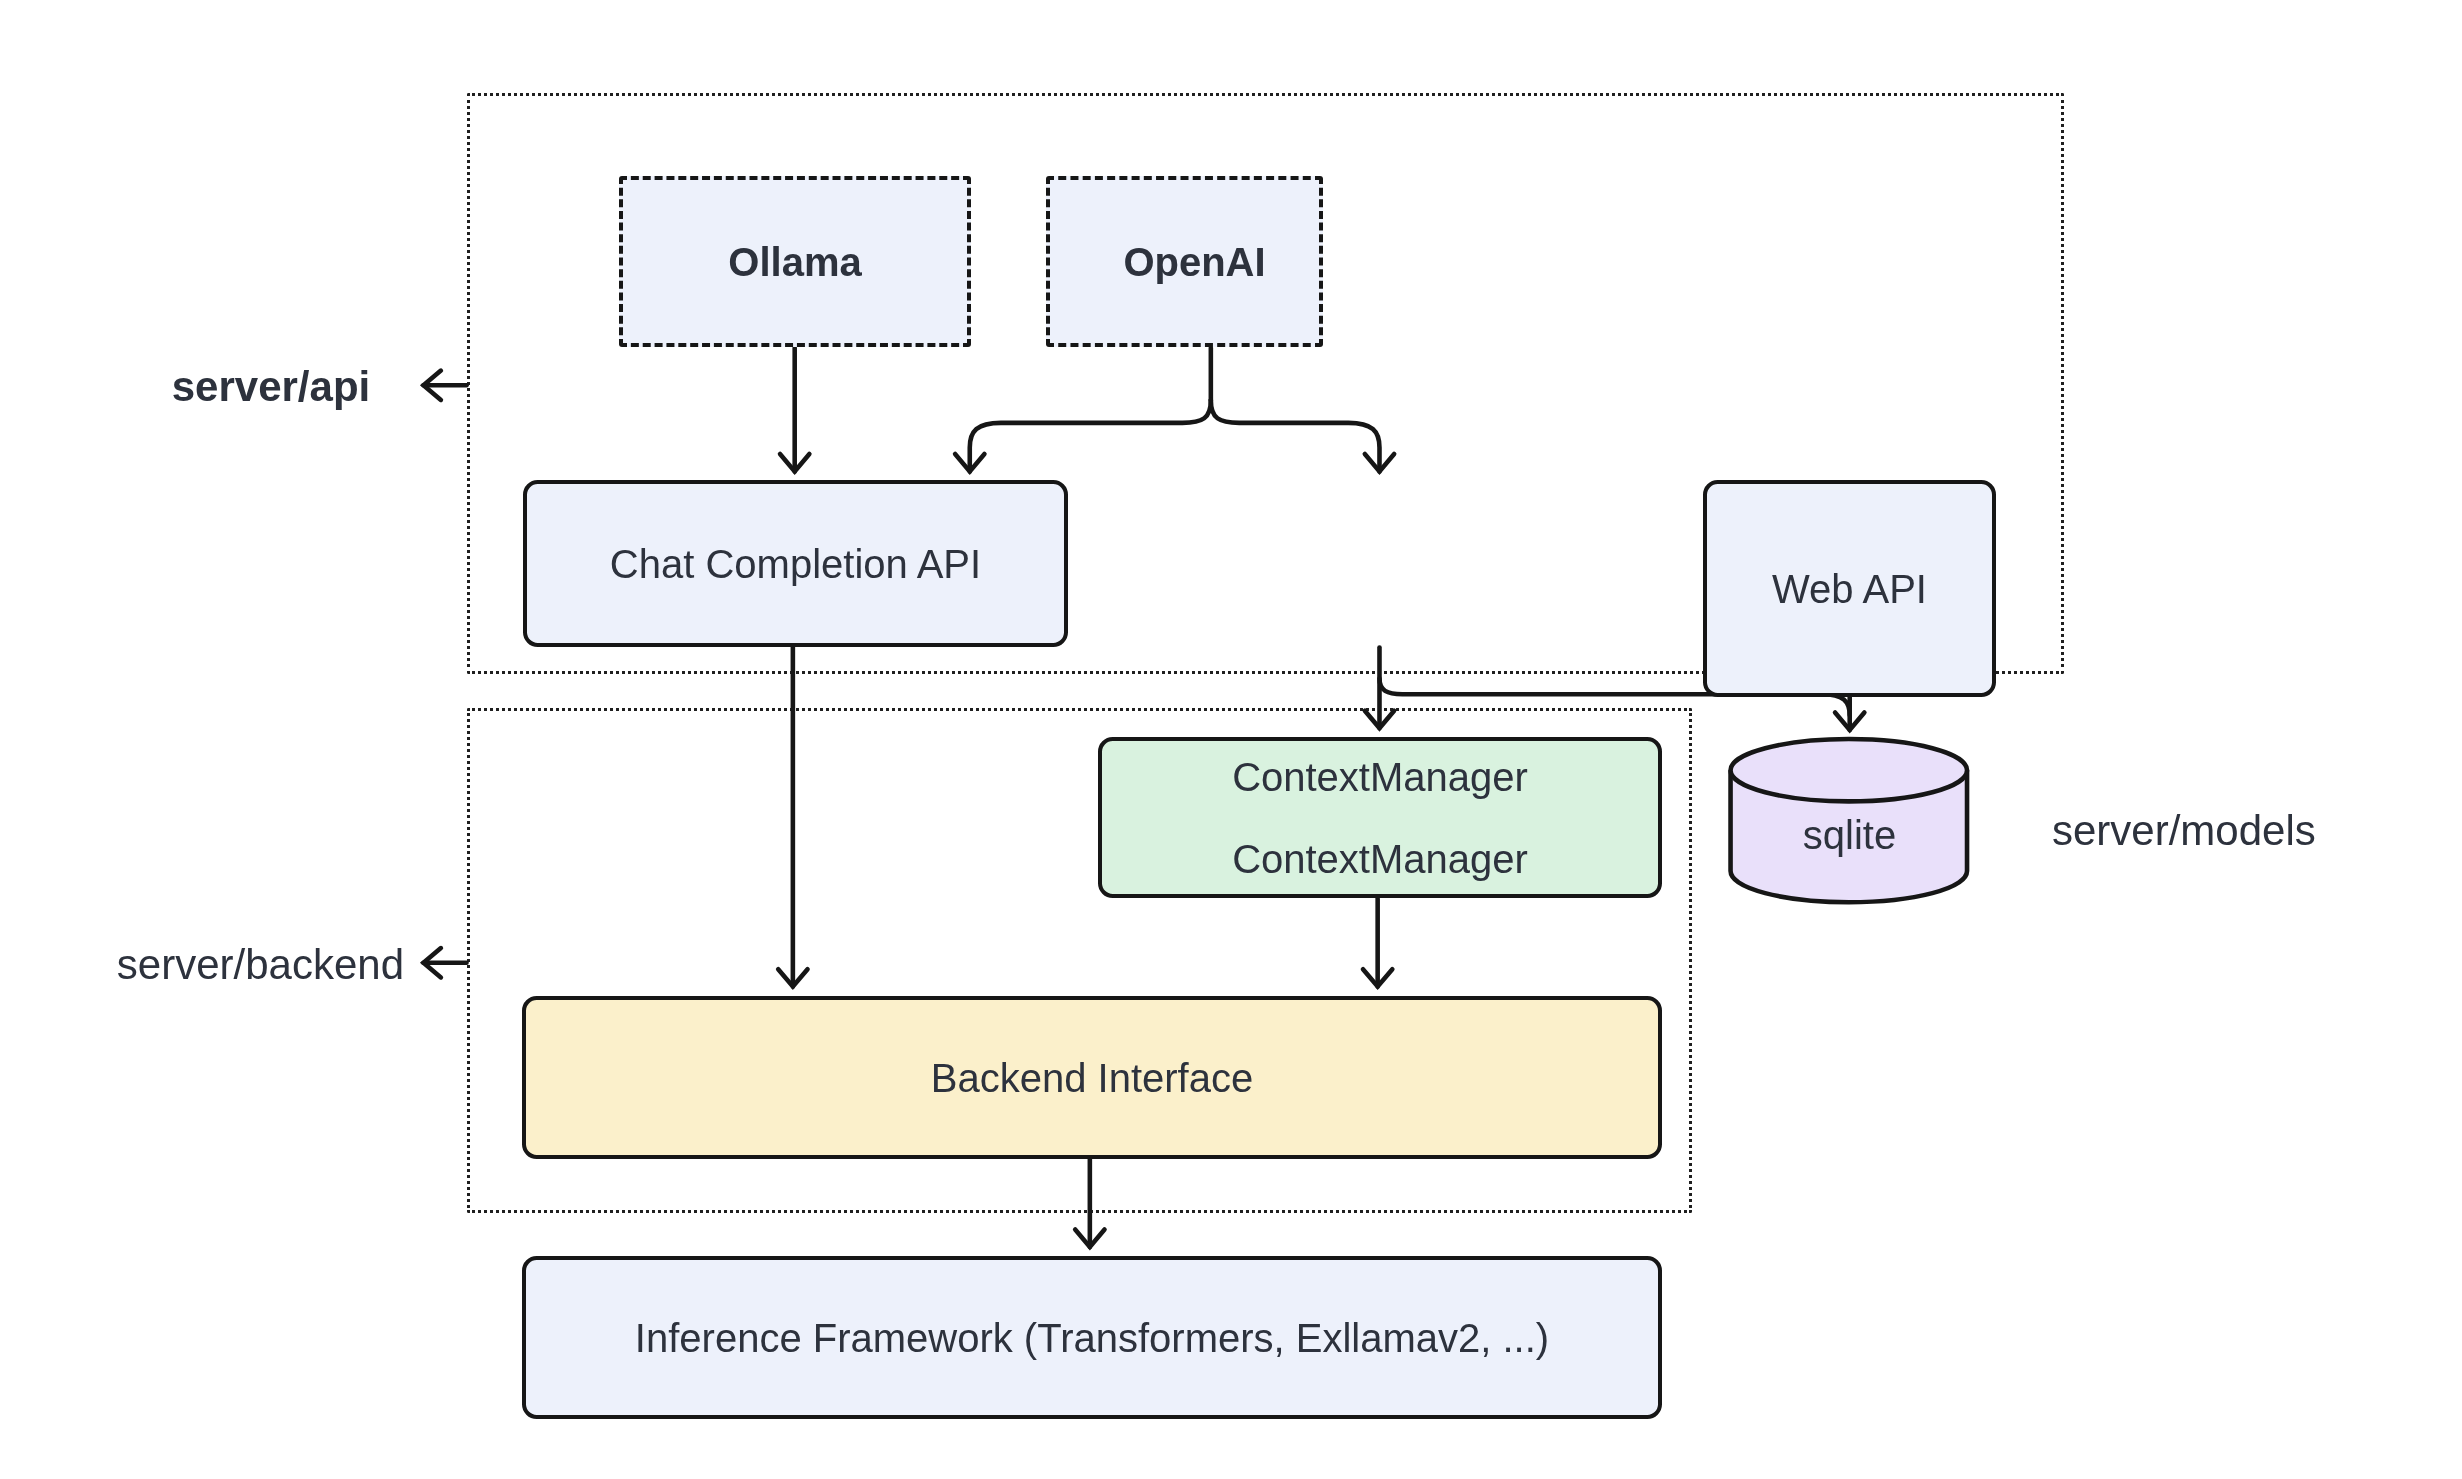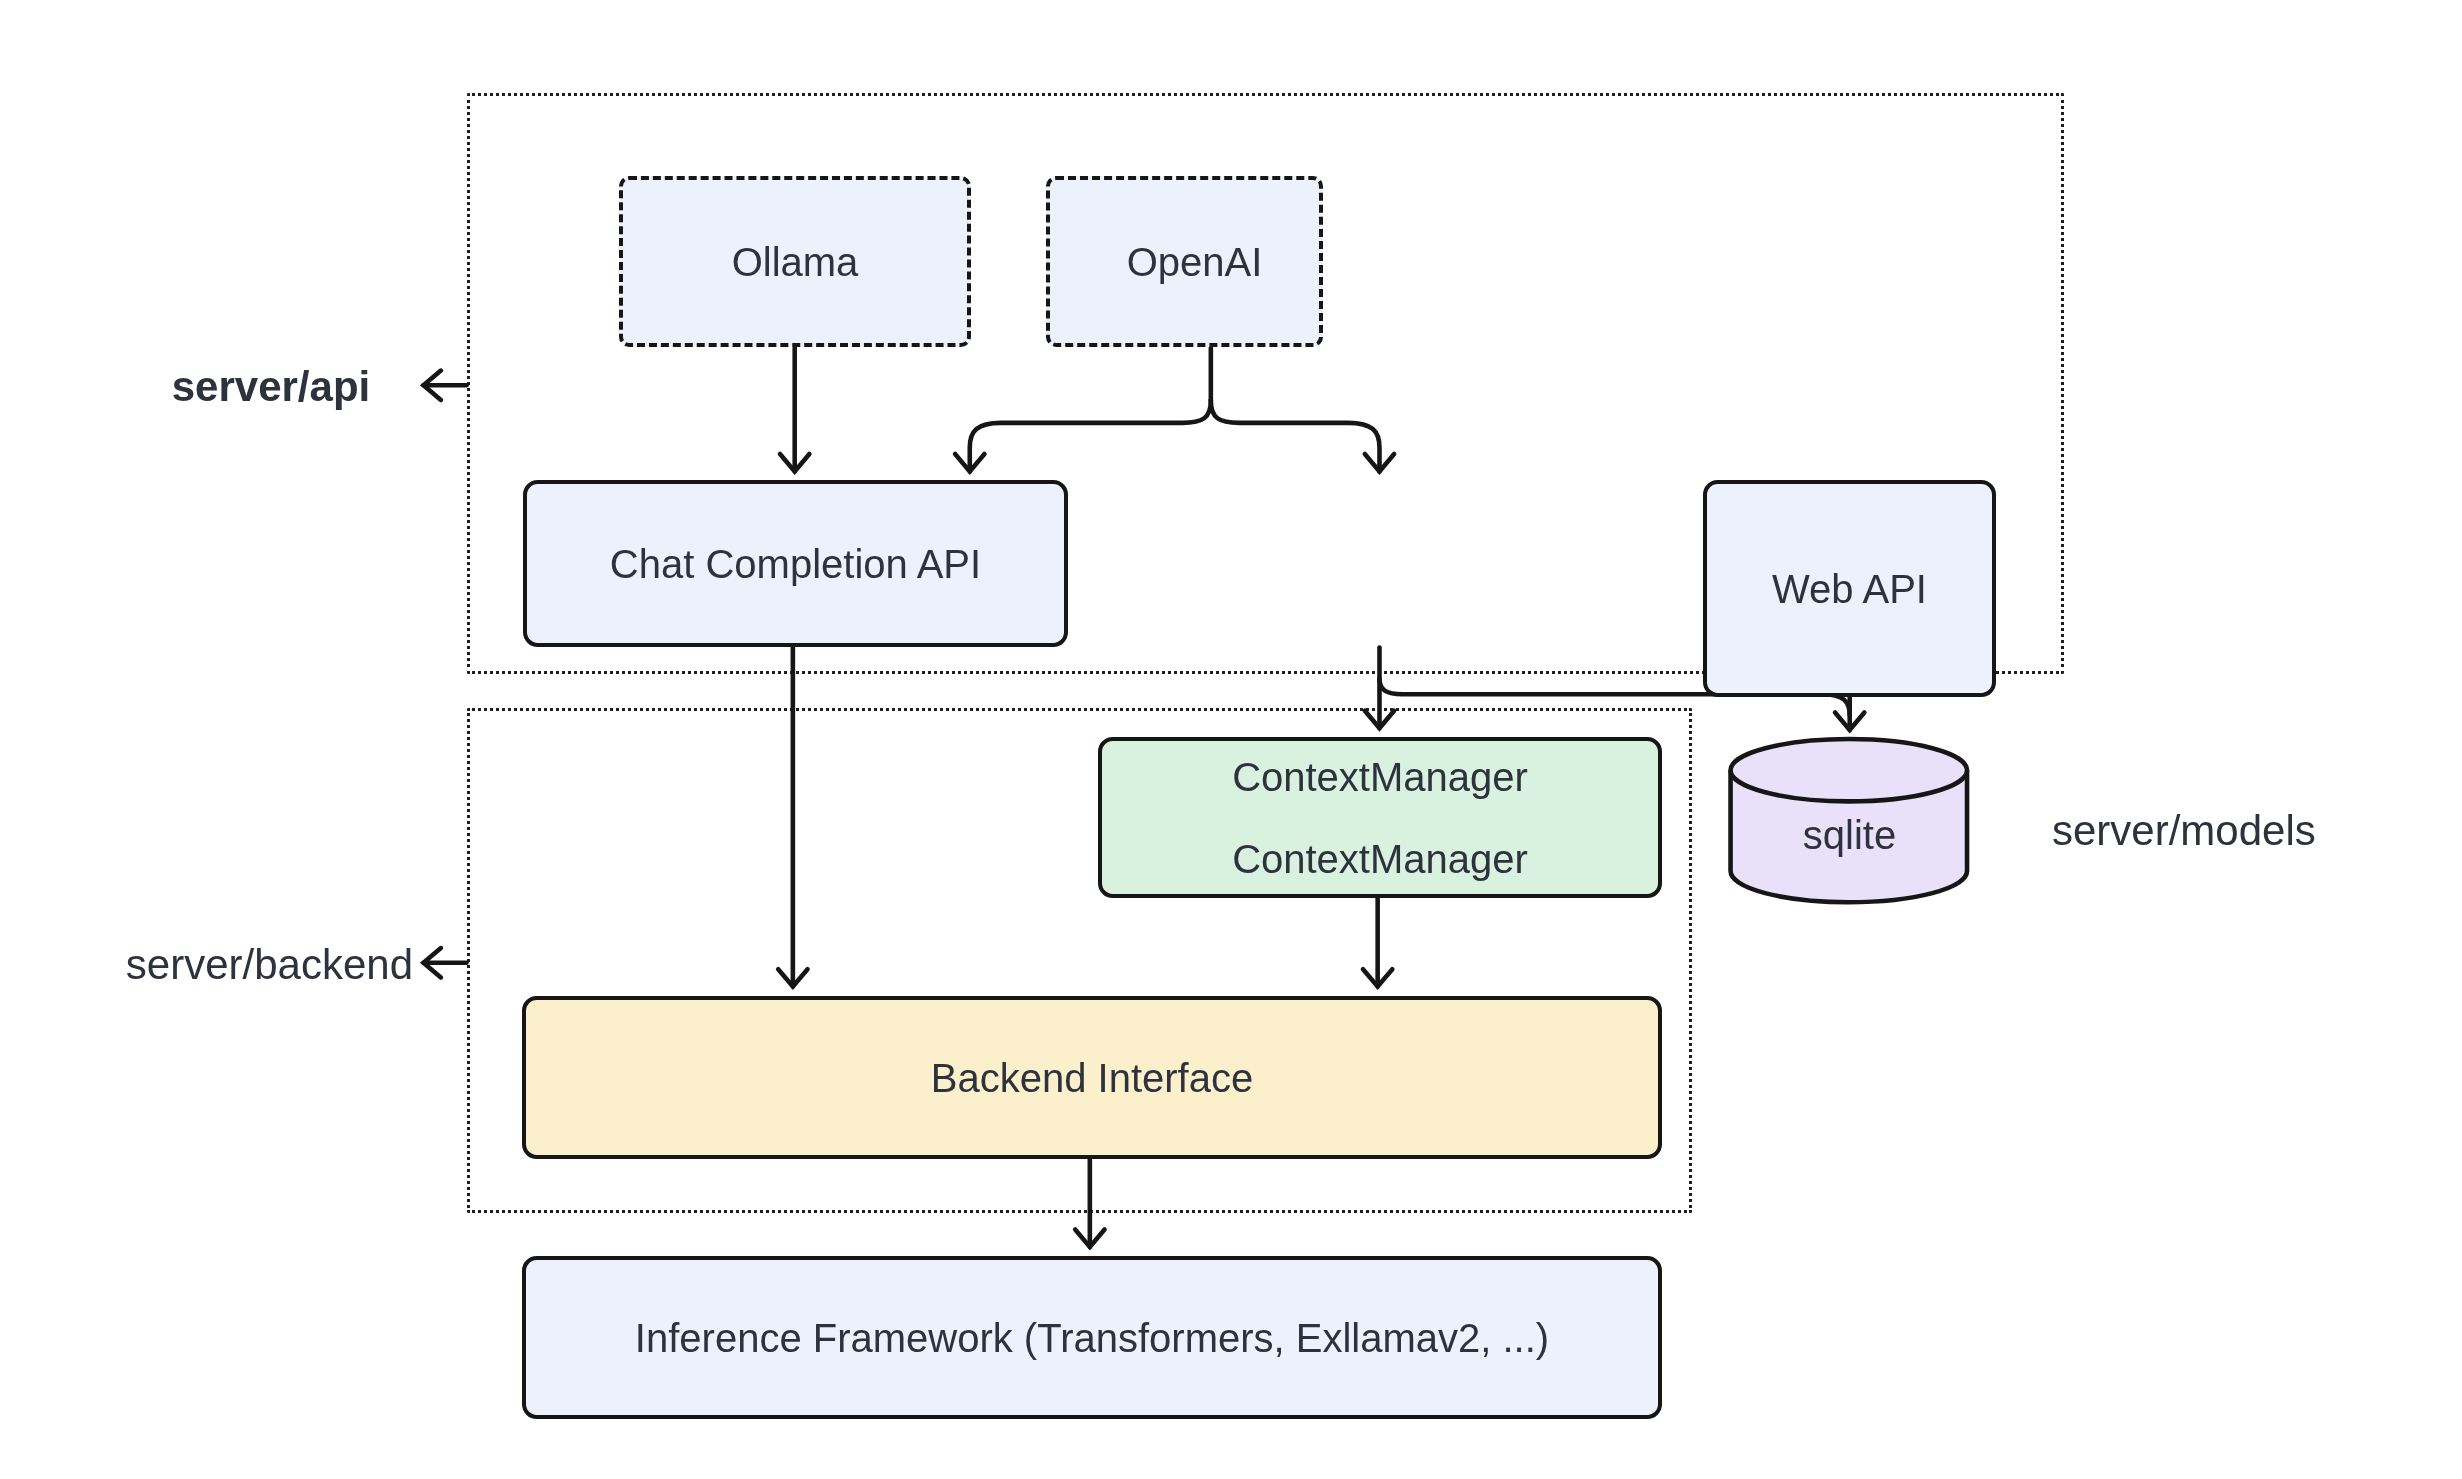--- a/index.html
+++ b/index.html
@@ -36,21 +36,21 @@
     justify-content: center;
     text-align: center;
     font-size: 40px;
     line-height: 1.45;
     color: #2d323d;
     border: 4.6px solid #161616;
     border-radius: 14.7px;
     background: #edf1fb;
     z-index: 3;
   }
-  .node.dashed { border-style: dashed; border-width: 4.6px; border-radius: 10px; }
+  .node.dashed { border-style: dashed; border-width: 4.6px; border-radius: 3px; font-weight: bold; }
   .node.green  { background: #d9f2df; }
   .node.yellow { background: #fbf0cb; }
 
   .node.ollama     { left: 619px;  top: 176px;  width: 352px;  height: 171px; }
   .node.openai     { left: 1046px; top: 176px;  width: 277px;  height: 171px; padding-left: 20px; }
   .node.chat       { left: 523px;  top: 480px;  width: 545px;  height: 167px; }
   .node.assistant  { left: 1099px; top: 480px;  width: 561px;  height: 167px; }
   .node.webapi     { left: 1703px; top: 480px;  width: 293px;  height: 217px; }
   .node.contextmgr { left: 1098px; top: 737px;  width: 564px;  height: 161px; gap: 24px; }
   .node.backendif  { left: 522px;  top: 996px; width: 1140px; height: 163px; }
@@ -58,21 +58,21 @@
 
   
   .side-label {
     position: absolute;
     font-size: 42px;
     color: #2d323d;
     white-space: nowrap;
     z-index: 3;
   }
   .side-label.api-label     { left: 138px;  top: 363px;  width: 266px; text-align: center; font-weight: bold; }
-  .side-label.backend-label { left: 83px;   top: 941px; width: 330px; text-align: right; }
+  .side-label.backend-label { left: 74px;   top: 941px; width: 330px; text-align: right; }
   .side-label.models-label  { left: 2052px; top: 807px;  width: 385px; text-align: left; }
 
   .sqlite-label {
     position: absolute;
     left: 1731px; top: 785px; width: 237px; height: 101px;
     display: flex; align-items: center; justify-content: center;
     font-size: 40px; color: #2d323d;
     z-index: 4;
   }
 

